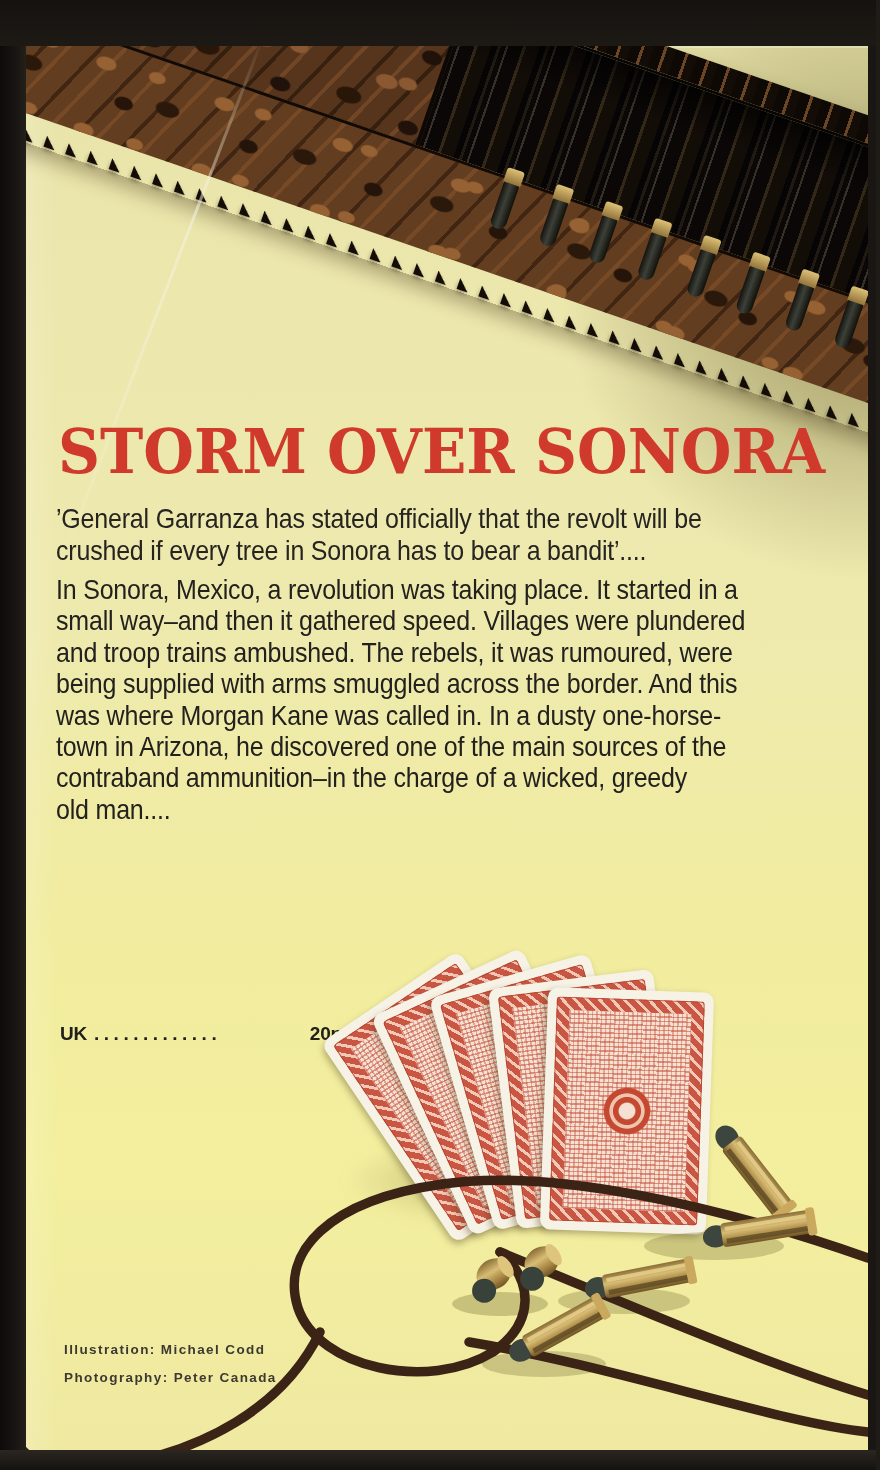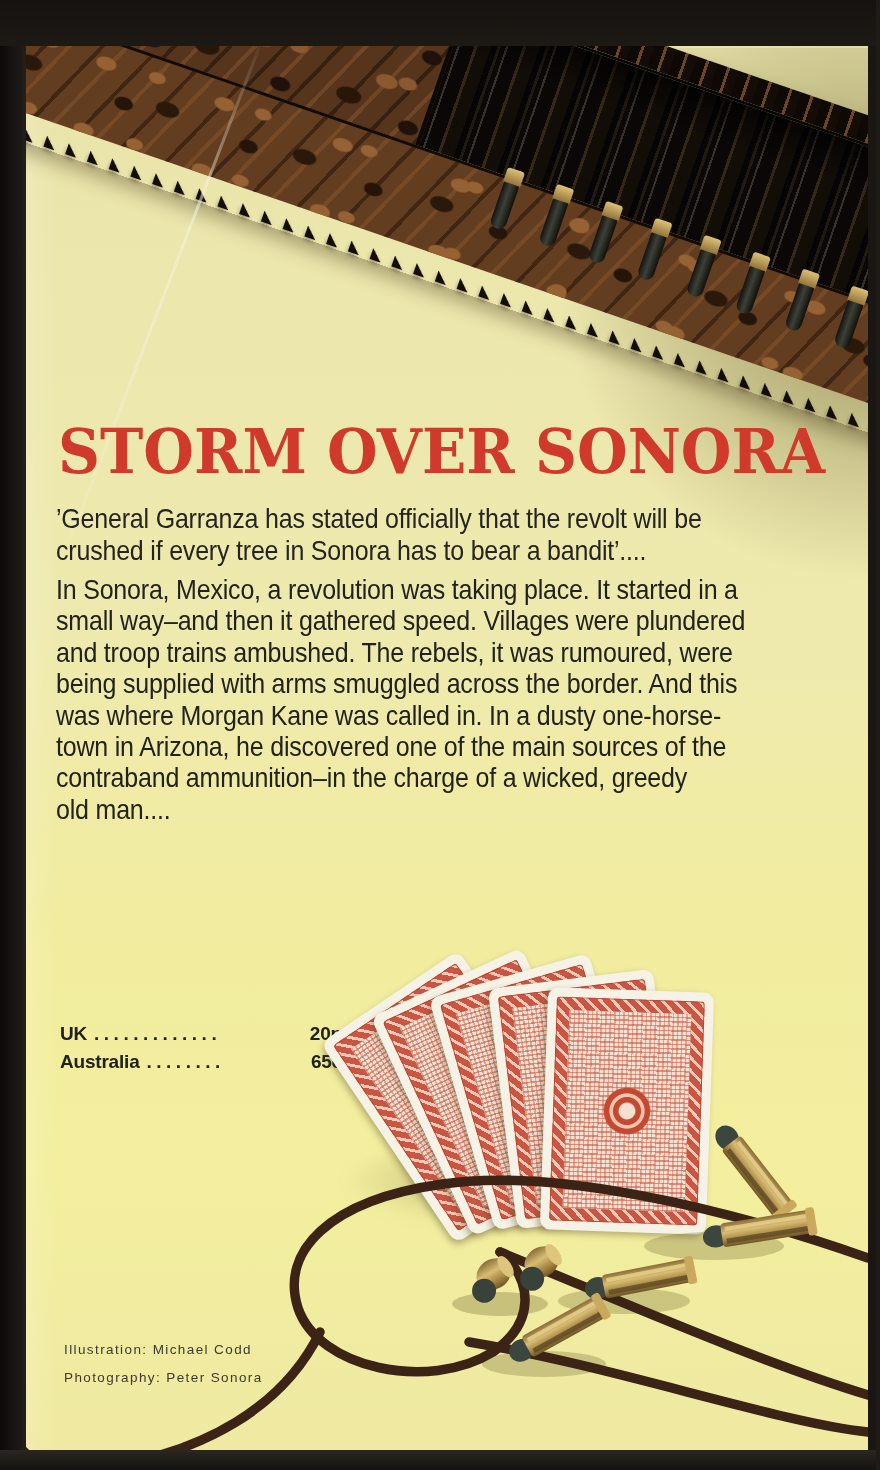--- a/index.html
+++ b/index.html
@@ -103,21 +103,21 @@
     font-size:25px; line-height:29.4px; letter-spacing:-.2px; color:#23211d;
     white-space:pre-line; transform:scaleY(1.07); transform-origin:top left;
   }
   .prices { position:absolute; left:46px; top:977px; width:282px; z-index:5;
     font-weight:700; font-size:19px; color:#21201a; letter-spacing:-.2px; }
   .price-row { display:flex; align-items:baseline; height:28px; overflow:hidden; }
   .price-row .dots { flex:1; overflow:hidden; white-space:nowrap; letter-spacing:4.5px;
     padding-left:7px; font-weight:700; }
   .price-row .val { margin-left:4px; }
   .credits { position:absolute; left:50px; top:1290px; z-index:5;
-    font-size:13.5px; line-height:28px; letter-spacing:1.4px; font-weight:400; color:#3d3931; }
+    font-size:13.5px; line-height:28px; letter-spacing:1.4px; font-weight:700; color:#3d3931; }
 
   
   .fan-shadow { position:absolute; left:330px; top:1090px; width:340px; height:90px; z-index:6;
     background:radial-gradient(closest-side, rgba(110,95,45,.45), rgba(110,95,45,0)); filter:blur(8px); }
   .card { position:absolute; width:166px; height:242px; background:#f6f2e5;
     border-radius:10px; box-shadow:-3px 3px 7px rgba(80,65,30,.4); z-index:7; }
   .card .frame { position:absolute; inset:9px; border-radius:4px;
     background:repeating-linear-gradient(45deg, rgba(197,73,53,.92) 0 6px, rgba(242,198,180,.95) 6px 9px);
     box-shadow:inset 0 0 0 1px #b8452f; }
   .card .inner { position:absolute; inset:22px; background-color:#f4e1d2;
@@ -171,30 +171,25 @@
 town in Arizona, he discovered one of the main sources of the
 contraband ammunition–in the charge of a wicked, greedy
 old man....</p>
 
     <div class="prices">
       <div class="price-row">
         <span>UK</span>
         <span class="dots">.............</span>
         <span class="val">20p</span>
       </div>
-      <div class="price-row">
-        <span>Australia</span>
-        <span class="dots">........</span>
-        <span class="val">65c</span>
-      </div>
     </div>
 
     <div class="credits">
       <div>Illustration: Michael Codd</div>
-      <div>Photography: Peter Sonora</div>
+      <div>Photography: Peter Canada</div>
     </div>
 
     <div class="fan-shadow"></div>
     <div>
       <div class="card c1">
           <div class="frame"></div>
           <div class="inner"></div>
         </div>
       <div class="card c2">
           <div class="frame"></div>

